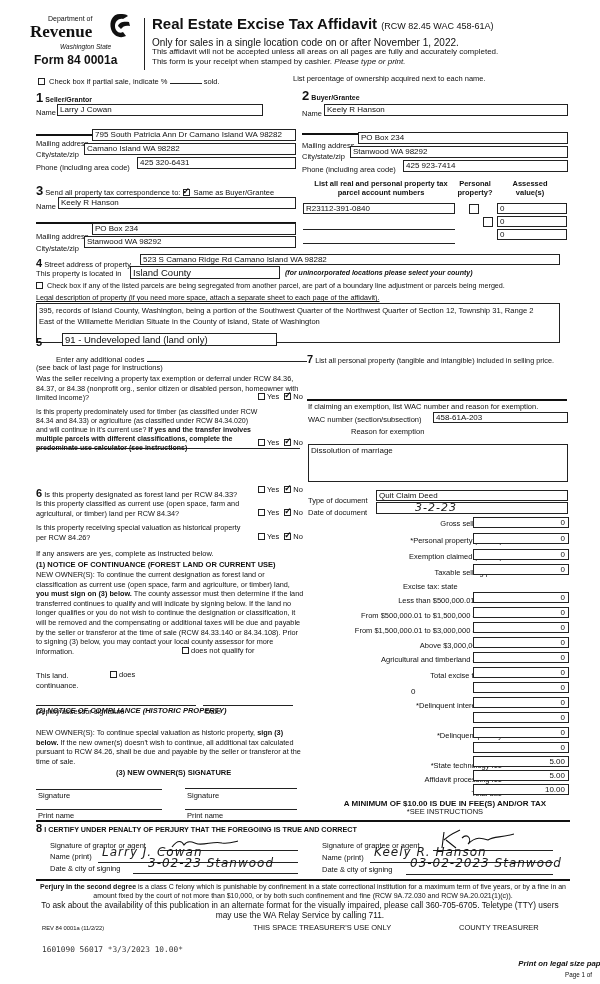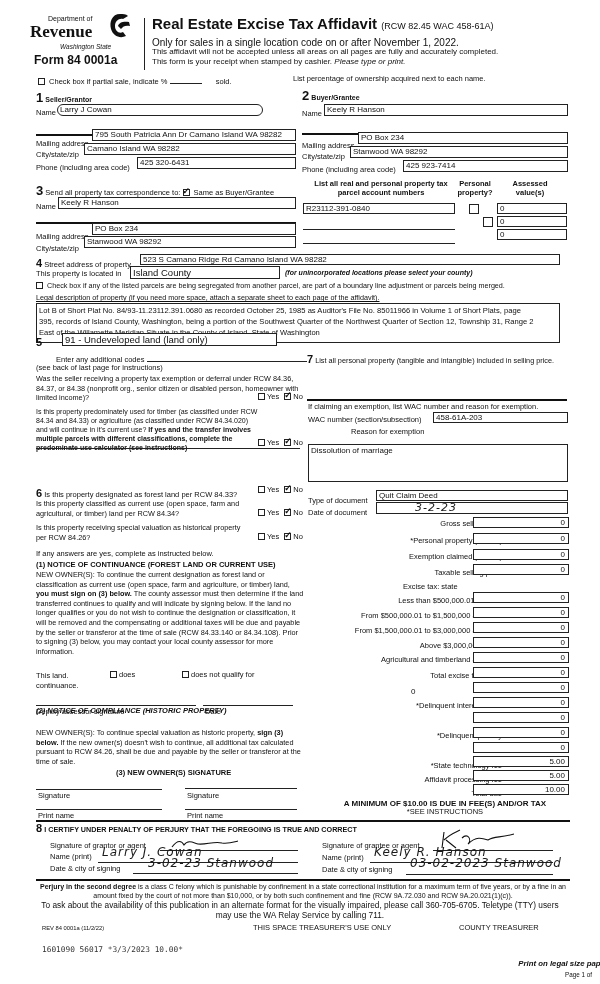--- a/index.html
+++ b/index.html
@@ -51,31 +51,31 @@
 <div class="abs" style="left:152px;top:57px;font-size:8px;white-space:nowrap;">
   <span>This form is your receipt when stamped by cashier.</span>
   <span style="font-style:italic;">Please type or print.</span>
 </div>
 
 
 <div class="lbl" style="left:38px;top:77px;">
   <span class="cb"></span>
   <span>Check box if partial sale, indicate %</span>
   <span style="display:inline-block;width:32px;border-bottom:1px solid #222;height:7px;"></span>
-  <span style="margin-left:12px;">sold.</span>
+  <span style="margin-left:0;">sold.</span>
 </div>
 <div class="lbl" style="left:293px;top:75px;">List percentage of ownership acquired next to each name.</div>
 
 
 <div class="lbl" style="left:36px;top:91px;">
   <span class="secnum">1</span>
   <span class="bold" style="font-size:7px;">Seller/Grantor</span>
 </div>
 <div class="lbl" style="left:36px;top:109px;">Name</div>
-<div class="box" style="left:57px;top:104px;width:206px;height:12px;border-radius:6px;">Larry J Cowan</div>
+<div class="box" style="left:57px;top:104px;width:206px;height:12px;">Larry J Cowan</div>
 <div class="hline thick" style="left:36px;top:134px;width:260px;"></div>
 <div class="lbl" style="left:36px;top:140px;">Mailing address</div>
 <div class="box" style="left:92px;top:129px;width:204px;height:12px;">795 South Patricia Ann Dr  Camano Island WA 98282</div>
 <div class="lbl" style="left:36px;top:151px;">City/state/zip</div>
 <div class="box" style="left:84px;top:143px;width:212px;height:12px;">Camano Island WA 98282</div>
 <div class="lbl" style="left:36px;top:164px;">Phone (including area code)</div>
 <div class="box" style="left:137px;top:157px;width:159px;height:12px;">425 320-6431</div>
 
 
 <div class="lbl" style="left:302px;top:89px;">
@@ -132,21 +132,20 @@
 <div class="box" style="left:140px;top:254px;width:420px;height:11px;">523 S Camano Ridge Rd Camano Island WA 98282</div>
 <div class="lbl" style="left:36px;top:270px;">This property is located in</div>
 <div class="box" style="left:130px;top:266px;width:150px;height:13px;font-size:9.5px;line-height:12px;">Island County</div>
 <div class="lbl ital bold" style="left:285px;top:269px;font-size:7px;">(for unincorporated locations please select your county)</div>
 <div class="lbl" style="left:36px;top:282px;font-size:7.2px;">
   <span class="cb"></span>
   <span>Check box if any of the listed parcels are being segregated from another parcel, are part of a boundary line adjustment or parcels being merged.</span>
 </div>
 <div class="lbl" style="left:36px;top:294px;font-size:7.2px;text-decoration:underline;text-decoration-thickness:0.5px;">Legal description of property (if you need more space, attach a separate sheet to each page of the affidavit).</div>
 <div class="box" style="left:36px;top:303px;width:524px;height:40px;white-space:normal;padding:1px 2px;">
-  <div style="font-size:7.6px;line-height:11px;white-space:nowrap;">Lot B of Short Plat No. 84/93-11.23112.391.0680 as recorded October 25, 1985 as Auditor's File No. 85011966 in Volume 1 of Short Plats, page</div>
   <div style="font-size:7.6px;line-height:11px;white-space:nowrap;">395, records of Island County, Washington, being a portion of the Southwest Quarter of the Northwest Quarter of Section 12, Township 31, Range 2</div>
   <div style="font-size:7.6px;line-height:11px;white-space:nowrap;">East of the Willamette Meridian Situate in the County of Island, State of Washington</div>
 </div>
 
 
 <div class="lbl secnum" style="left:36px;top:336px;font-size:11px;">5</div>
 <div class="box" style="left:62px;top:333px;width:215px;height:13px;font-size:9.5px;line-height:12px;">91 - Undeveloped land (land only)</div>
 <div class="lbl" style="left:36px;top:355px;padding-left:20px;">
   <span>Enter any additional codes</span>
   <span style="display:inline-block;width:160px;border-bottom:1px solid #222;height:7px;"></span>
@@ -192,21 +191,21 @@
 <div class="lbl bold" style="left:36px;top:561px;">(1) NOTICE OF CONTINUANCE (FOREST LAND OR CURRENT USE)</div>
 <div class="para" style="left:36px;top:570px;width:268px;">
   <span>NEW OWNER(S): To continue the current designation as forest land or classification as current use (open space, farm and agriculture, or timber) land,</span>
   <span class="bold">you must sign on (3) below.</span>
   <span>The county assessor must then determine if the land transferred continues to qualify and will indicate by signing below. If the land no longer qualifies or you do not wish to continue the designation or classification, it will be removed and the compensating or additional taxes will be due and payable by the seller or transferor at the time of sale (RCW 84.33.140 or 84.34.108). Prior to signing (3) below, you may contact your local county assessor for more information.</span>
 </div>
 <div class="lbl" style="left:36px;top:672px;">This land.</div>
 <div class="lbl" style="left:110px;top:671px;">
   <span class="cb"></span><span>does</span>
 </div>
-<div class="lbl" style="left:182px;top:671px;">
+<div class="lbl" style="left:182px;top:647px;">
   <span class="cb"></span><span>does not qualify for</span>
 </div>
 <div class="lbl" style="left:36px;top:682px;">continuance.</div>
 <div class="hline" style="left:36px;top:705px;width:160px;"></div>
 <div class="hline" style="left:203px;top:705px;width:90px;"></div>
 <div class="lbl" style="left:36px;top:708px;">Deputy assessor signature</div>
 <div class="lbl" style="left:205px;top:708px;">Date</div>
 <div class="lbl bold" style="left:36px;top:707px;font-style:italic;">(2) NOTICE OF COMPLIANCE (HISTORIC PROPERTY)</div>
 <div class="para" style="left:36px;top:728px;width:270px;">
   <span>NEW OWNER(S): To continue special valuation as historic property,</span>

